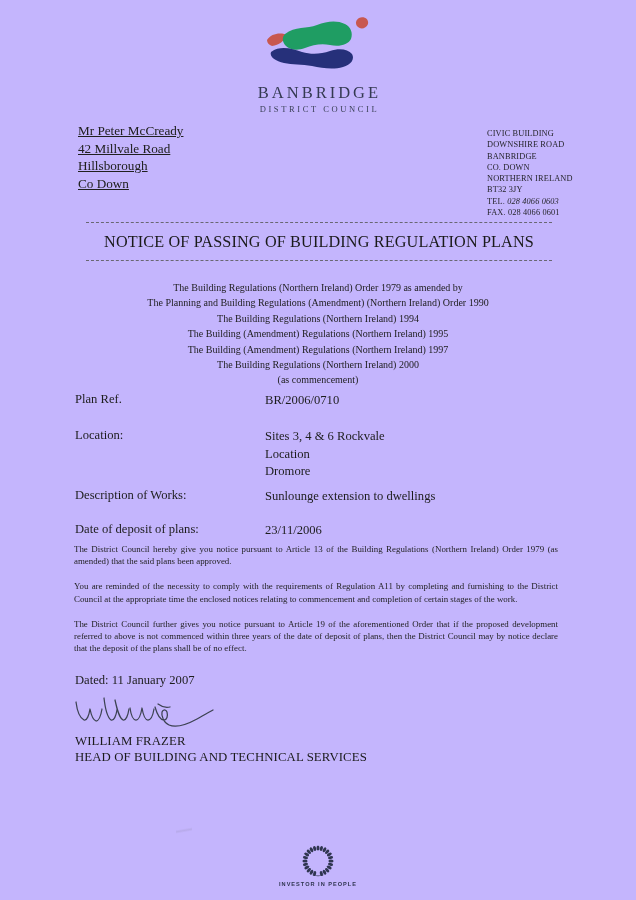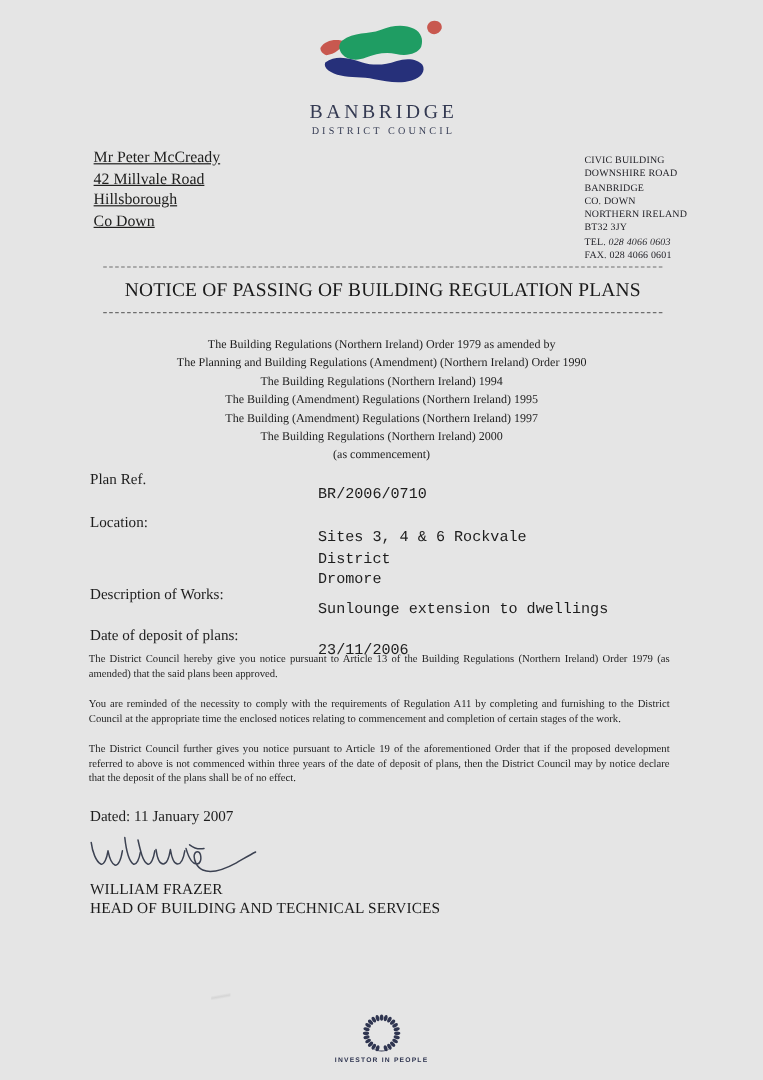--- a/index.html
+++ b/index.html
@@ -14,21 +14,21 @@
     position: relative;
     overflow: hidden;
     font-family: "Liberation Serif", "DejaVu Serif", serif;
     color: #1b1b1b;
     -webkit-font-smoothing: antialiased;
   }
 
   .page {
     position: absolute;
     inset: 0;
-    background: #e5e5e5;
+    background: #c4b5fd;
   }
 
   
   .logo-block {
     position: absolute;
     top: 12px;
     left: 0;
     width: 636px;
     text-align: center;
   }
@@ -127,23 +127,22 @@
   }
   .field-label {
     position: absolute;
     left: 75px;
     top: 0;
     white-space: nowrap;
   }
   .field-value {
     position: absolute;
     left: 265px;
-    top: 12px;
+    top: 0;
     line-height: 17.5px;
-    font-family: Liberation Mono, monospace;
   }
   .field-value div { white-space: nowrap; }
 
   .row-planref { top: 0; }
   .row-location { top: 36px; }
   .row-desc { top: 96px; }
   .row-date { top: 130px; }
   .fields .field-row { position: absolute; left: 0; width: 556px; }
 
   
@@ -284,21 +283,21 @@
 
     <div class="field-row row-planref">
       <span class="field-label">Plan Ref.</span>
       <span class="field-value">BR/2006/0710</span>
     </div>
 
     <div class="field-row row-location">
       <span class="field-label">Location:</span>
       <span class="field-value">
         <div>Sites 3, 4 &amp; 6 Rockvale</div>
-        <div>District</div>
+        <div>Location</div>
         <div>Dromore</div>
       </span>
     </div>
 
     <div class="field-row row-desc">
       <span class="field-label">Description of Works:</span>
       <span class="field-value">Sunlounge extension to dwellings</span>
     </div>
 
     <div class="field-row row-date">

